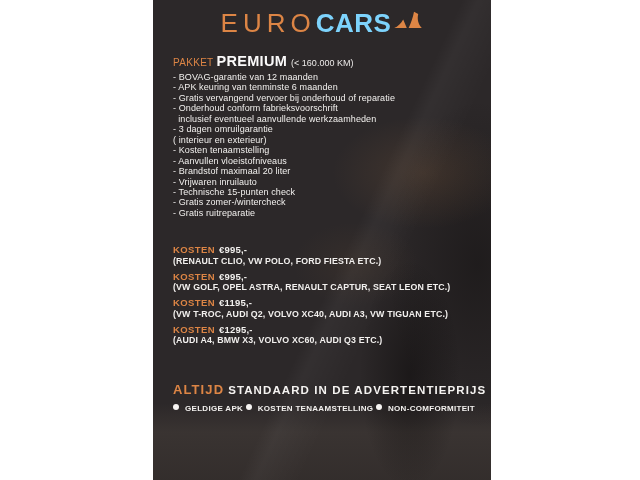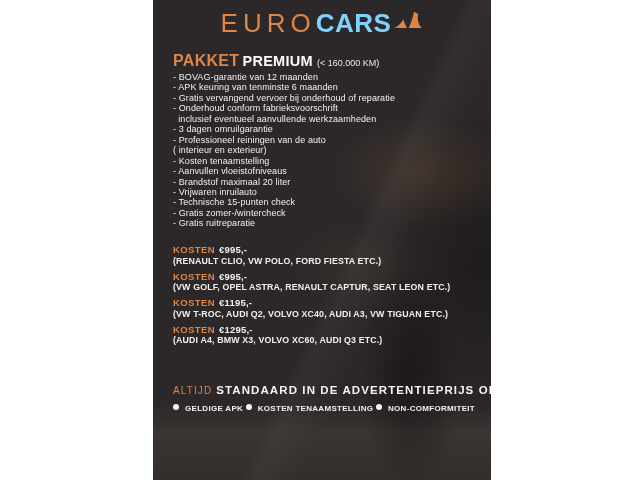--- a/index.html
+++ b/index.html
@@ -55,21 +55,21 @@
     letter-spacing:0.5px;
   }
   .logo-swoosh{width:30px;height:21px;margin-left:2px;margin-bottom:1px;}
   .logo-swoosh path{fill:var(--accent);}
 
   
   .pkg-title{
     position:absolute;top:52px;left:20px;
     white-space:nowrap;
   }
-  .pkg-title .accent{color:var(--accent);font-size:16px;font-weight:bold;letter-spacing:0.3px;}
+  .pkg-title .accent{color:var(--accent);font-size:10px;font-weight:normal;letter-spacing:0.3px;}
   .pkg-title .main{color:#fbfafa;font-size:14.5px;font-weight:bold;letter-spacing:0.3px;margin-left:3px;}
   .pkg-title .suffix{color:#eceae8;font-size:9px;font-weight:normal;margin-left:4px;}
 
   
   .pkg-list{position:absolute;top:72px;left:20px;}
   .pkg-item{
     color:var(--text);
     font-size:9px;line-height:10.45px;
     white-space:pre;
     letter-spacing:0.1px;
@@ -82,21 +82,21 @@
   .price-line1 .accent{color:var(--accent);font-size:9.5px;font-weight:bold;letter-spacing:0.4px;}
   .price-line1 .amount{color:var(--text);font-size:9.5px;font-weight:bold;margin-left:4px;letter-spacing:0.2px;}
   .price-models{
     color:var(--text);font-size:8.8px;font-weight:bold;
     line-height:10.5px;letter-spacing:0.15px;white-space:nowrap;
   }
 
   
   .footer{position:absolute;top:380px;left:20px;width:305px;}
   .footer-heading{white-space:nowrap;}
-  .footer-heading .accent{color:var(--accent);font-size:10px;font-weight:normal;letter-spacing:1.1px;}
+  .footer-heading .accent{color:var(--accent);font-size:13px;font-weight:bold;letter-spacing:1.1px;}
   .footer-heading .rest{color:#f5f3f1;font-size:11.5px;font-weight:bold;letter-spacing:1.1px;margin-left:4px;}
   .footer-items{
     margin-top:6px;
     display:flex;justify-content:space-between;align-items:center;
     width:302px;
   }
   .footer-item{display:flex;align-items:flex-start;}
   .bullet-icon{
     width:6px;height:6px;border-radius:50%;
     background:#f7f5f3;
@@ -134,21 +134,20 @@
   <div class="pkg-item">- APK keuring van tenminste 6 maanden</div>
 
   <div class="pkg-item">- Gratis vervangend vervoer bij onderhoud of reparatie</div>
 
   <div class="pkg-item">- Onderhoud conform fabrieksvoorschrift</div>
 
   <div class="pkg-item">  inclusief eventueel aanvullende werkzaamheden</div>
 
   <div class="pkg-item">- 3 dagen omruilgarantie</div>
 
-  <div class="pkg-item">- Professioneel reiningen van de auto</div>
 
   <div class="pkg-item">( interieur en exterieur)</div>
 
   <div class="pkg-item">- Kosten tenaamstelling</div>
 
   <div class="pkg-item">- Aanvullen vloeistofniveaus</div>
 
   <div class="pkg-item">- Brandstof maximaal 20 liter</div>
 
   <div class="pkg-item">- Vrijwaren inruilauto</div>

